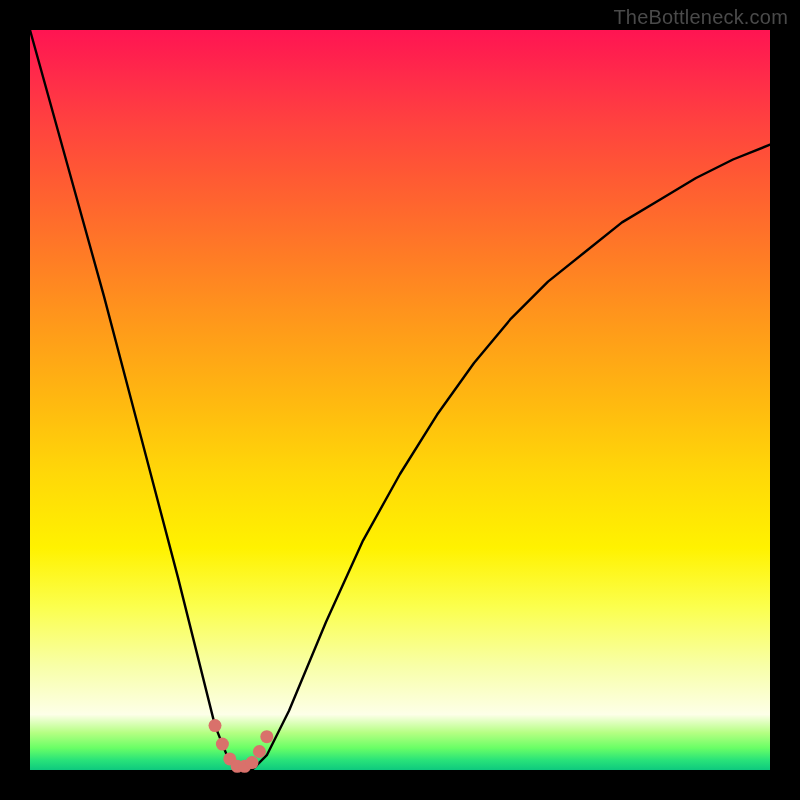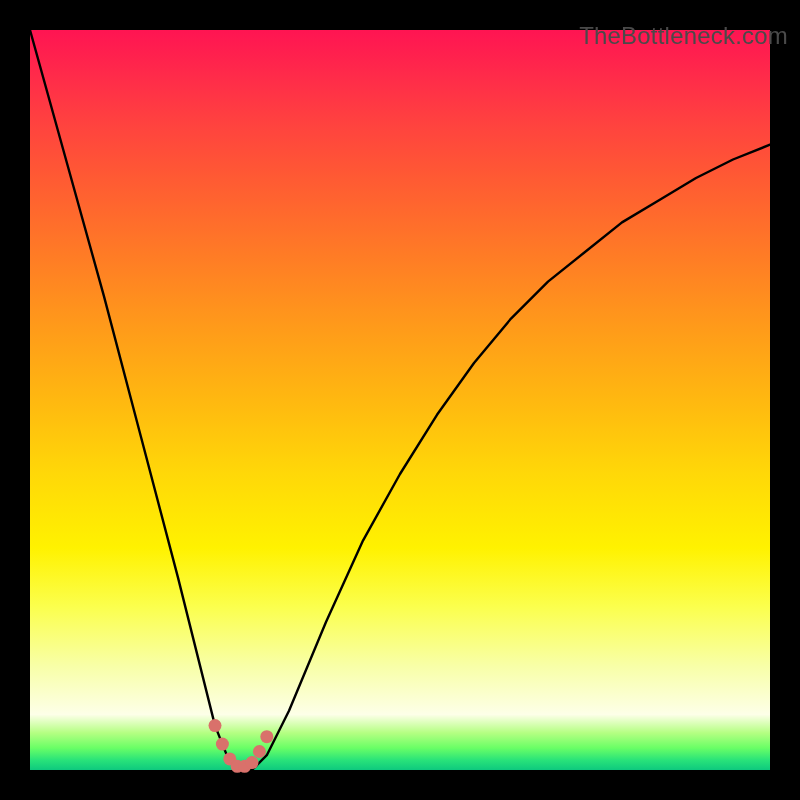--- a/index.html
+++ b/index.html
@@ -37,24 +37,24 @@
       #f8ffa8 86%,
       #fdffe8 92.5%,
       #b4ff82 95%,
       #6aff66 97%,
       #28e27a 98.7%,
       #0ec97e 100%
     );
   }
   .watermark {
     position: absolute;
-    top: 22px;
+    top: 6px;
     right: 12px;
     color: #4a4a4a;
-    font-size: 24px;
+    font-size: 20px;
     font-weight: 500;
     letter-spacing: 0.2px;
     z-index: 5;
   }
   svg.curves {
     position: absolute;
     left: 0;
     top: 0;
     width: 740px;
     height: 740px;

